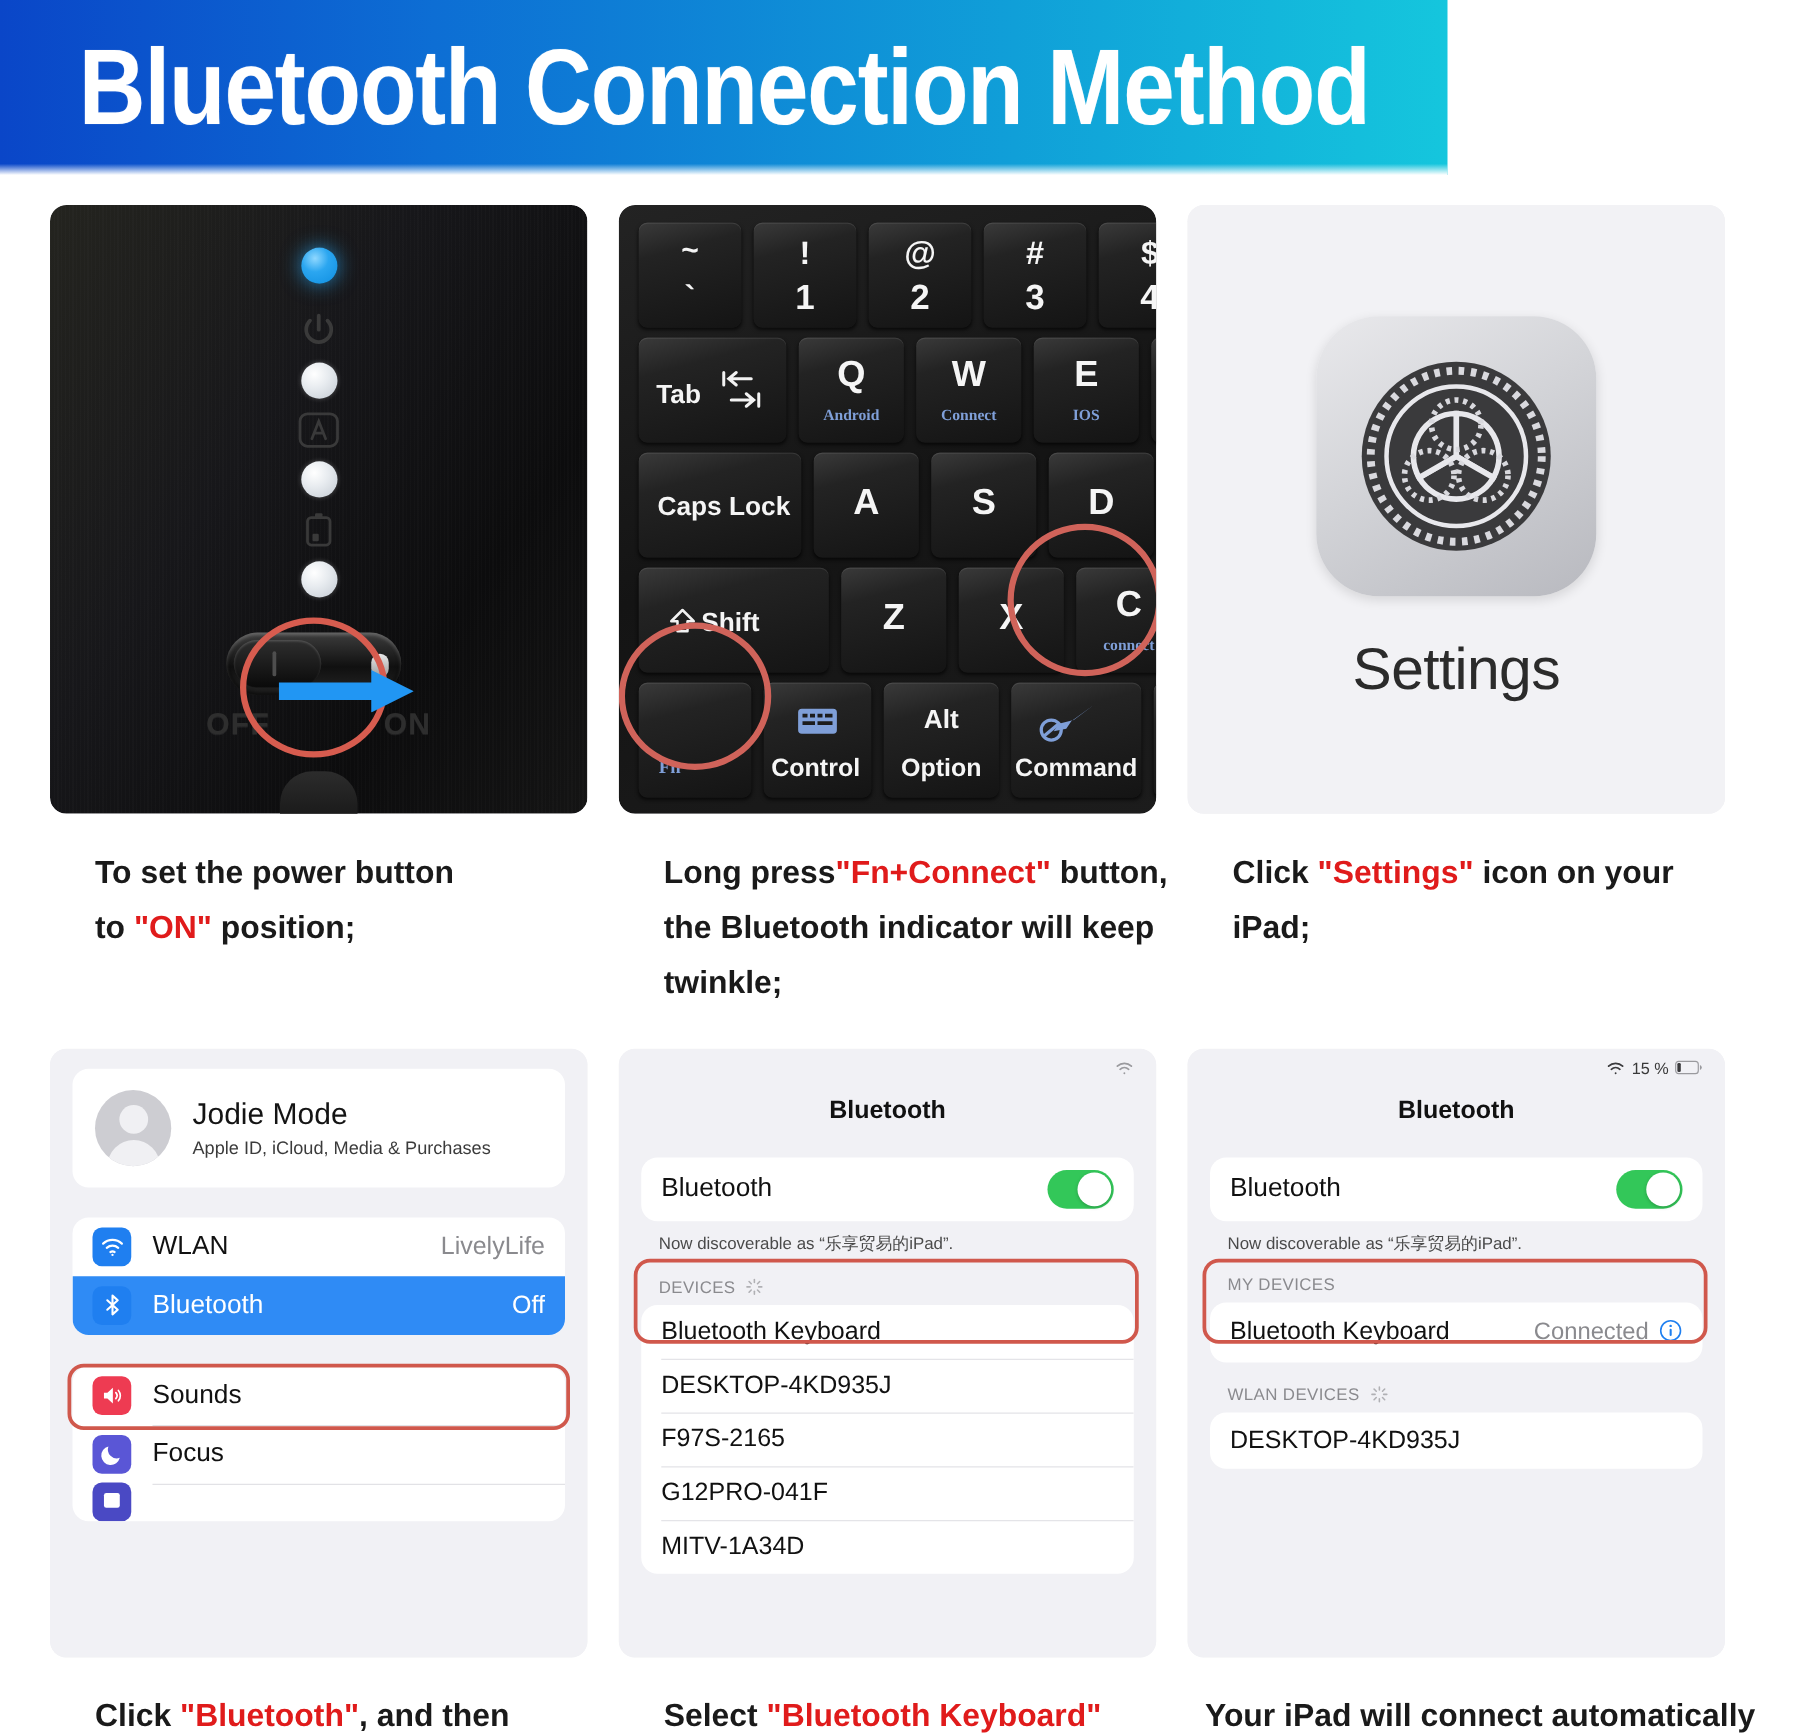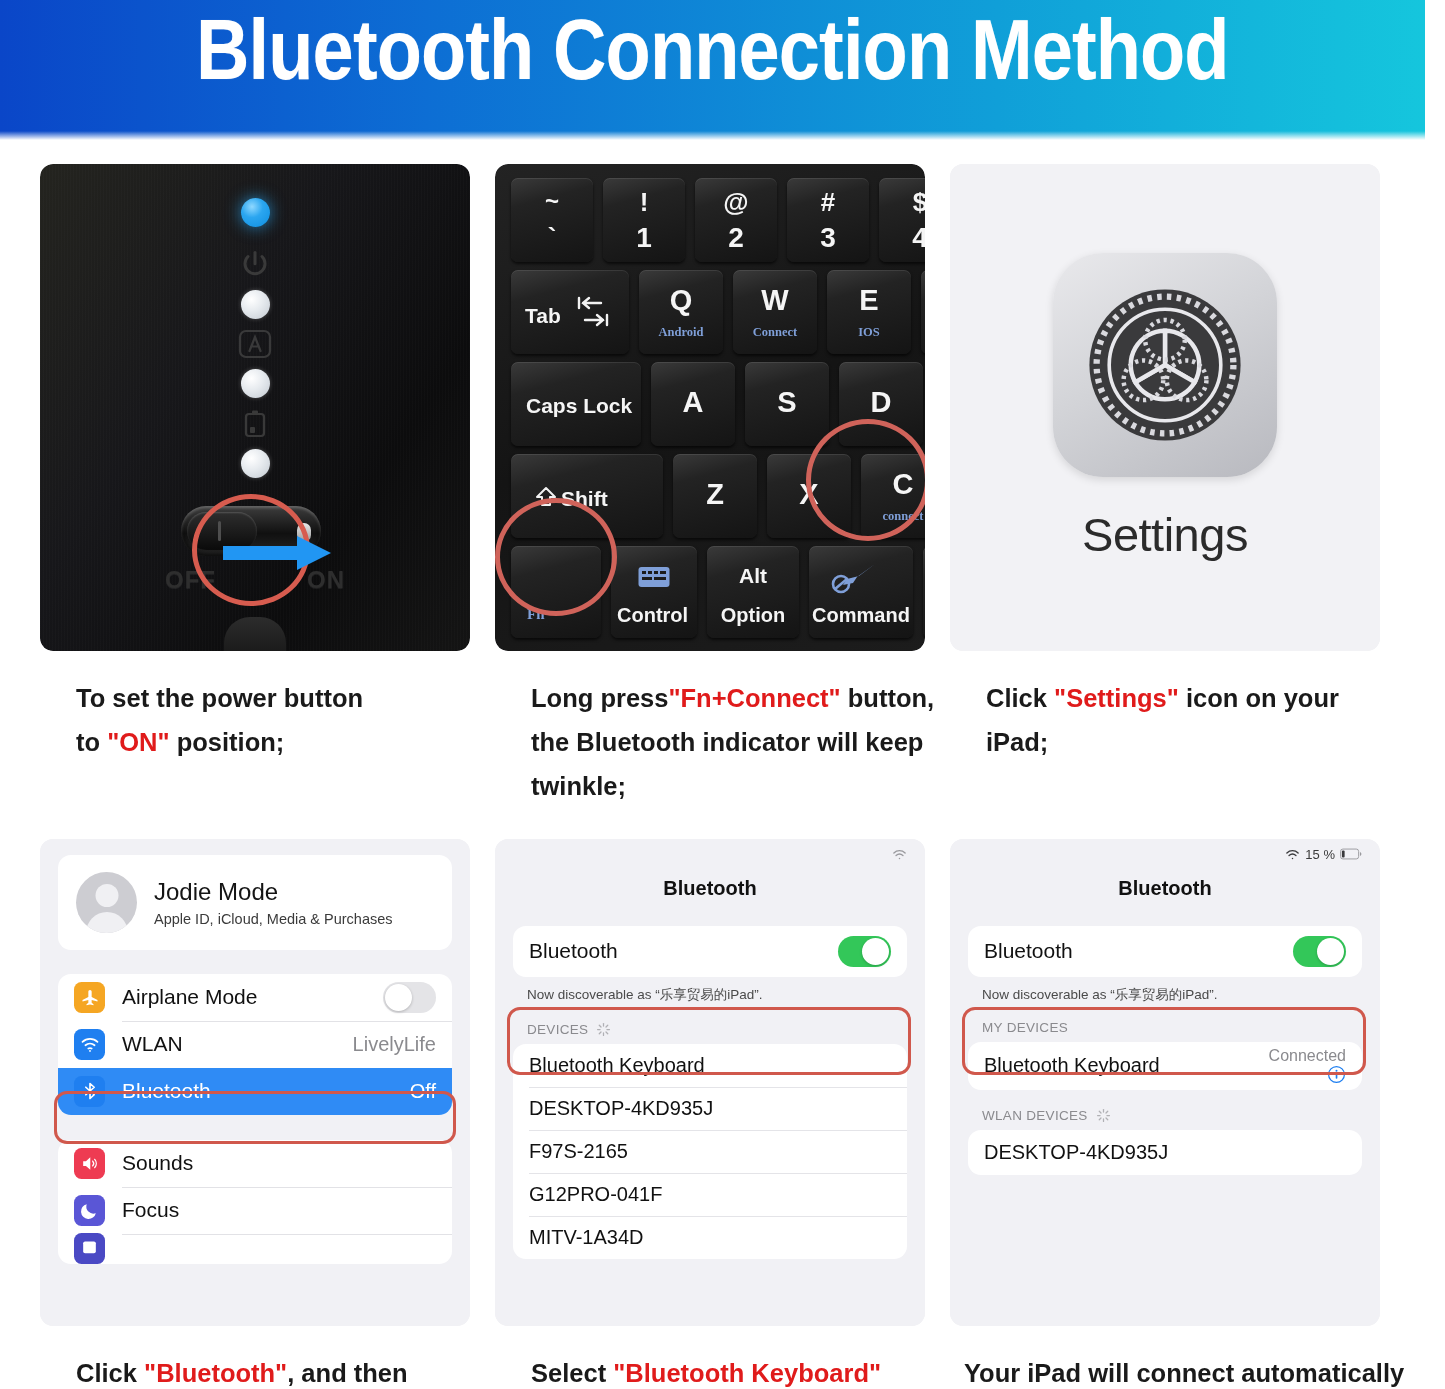--- a/index.html
+++ b/index.html
@@ -5,23 +5,23 @@
   * { box-sizing: border-box; margin: 0; padding: 0; }
   html, body {
     width: 1445px; height: 1389px;
     background: #ffffff;
     font-family: "Liberation Sans", sans-serif;
     overflow: hidden;
   }
 
   
   .header {
-    width: 1425px; height: 140px;
+    width: 1158px; height: 140px;
     background: linear-gradient(90deg, #0a46c8 0%, #0d6ed4 30%, #109fd8 70%, #15c6dd 100%);
-    display: flex; justify-content: center;
+    display: flex; align-items: center; justify-content: center;
     position: relative;
   }
   .header-title {
     color: #ffffff;
     font-size: 86px;
     font-weight: bold;
     letter-spacing: -1px;
     transform: scaleX(0.86);
     text-shadow: 0 0 1px rgba(255,255,255,.4);
     white-space: nowrap;
@@ -252,21 +252,21 @@
   }
 
   
   .bt-title { text-align: center; font-size: 20px; color: #111; font-weight: bold; margin: 22px 0 26px 0; }
   .bt-note { font-size: 13.5px; color: #4a4a4a; margin: 9px 0 0 14px; }
   .bt-sec { font-size: 13.5px; color: #8a8a8e; margin: 18px 0 7px 14px; display: flex; align-items: center; letter-spacing: .3px; }
   .bt-row { height: 43px; display: flex; align-items: center; padding: 0 16px; position: relative; font-size: 20px; color: #111; }
   .bt-row + .bt-row:before {
     content: ''; position: absolute; left: 16px; right: 0; top: 0; height: 1px; background: #e4e4e8;
   }
-  .bt-status { margin-left: auto; font-size: 16px; color: #8a8a8e; display: flex; align-items: flex-end; flex-direction: column; }
+  .bt-status { margin-left: auto; font-size: 19px; color: #8a8a8e; display: flex; align-items: flex-start; }
   .statusbar {
     position: absolute; right: 18px; top: 8px; display: flex; align-items: center;
     font-size: 13px; color: #3a3a3a; gap: 5px;
   }
   .spinner { display: inline-block; margin-left: 8px; }
 </style>
 </head>
 <body>
 
 <div class="header">
@@ -491,29 +491,20 @@
             <div class="prof">
               <div class="avatar"></div>
               <div class="prof-txt">
                 <div class="prof-name">Jodie Mode</div>
                 <div class="prof-sub">Apple ID, iCloud, Media &amp; Purchases</div>
               </div>
             </div>
           </div>
 
           <div class="ios-card" style="margin-top:24px">
-            <div class="srow">
-              <div class="sicon" style="background:#f5a623">
-                <svg viewBox="0 0 24 24" width="20" height="20">
-                    <path d="M21 15.5 L14 12 V5.5 a2 2 0 0 0 -4 0 V12 L3 15.5 v2 l7-2 v3.5 l-2.2 1.6 v1.4 l4.2-1.1 l4.2 1.1 v-1.4 L14 19 v-3.5 l7 2z" fill="#fff"></path>
-                  </svg>
-              </div>
-              <div class="slabel">Airplane Mode</div>
-              <div class="toggle-off"></div>
-            </div>
             <div class="srow">
               <div class="sicon" style="background:#1f7ff0">
                 <svg viewBox="0 0 24 24" width="20" height="20" fill="none" stroke="#fff" stroke-width="2.1" stroke-linecap="round">
                   <path d="M3 9.5 a13 13 0 0 1 18 0"></path>
                     <path d="M6.5 13.5 a8.5 8.5 0 0 1 11 0"></path>
                     <path d="M10 17.5 a4 4 0 0 1 4 0"></path>
                   <circle cx="12" cy="20.3" r="1.1" fill="#fff" stroke="none"></circle>
                 </svg>
               </div>
               <div class="slabel">WLAN</div>

